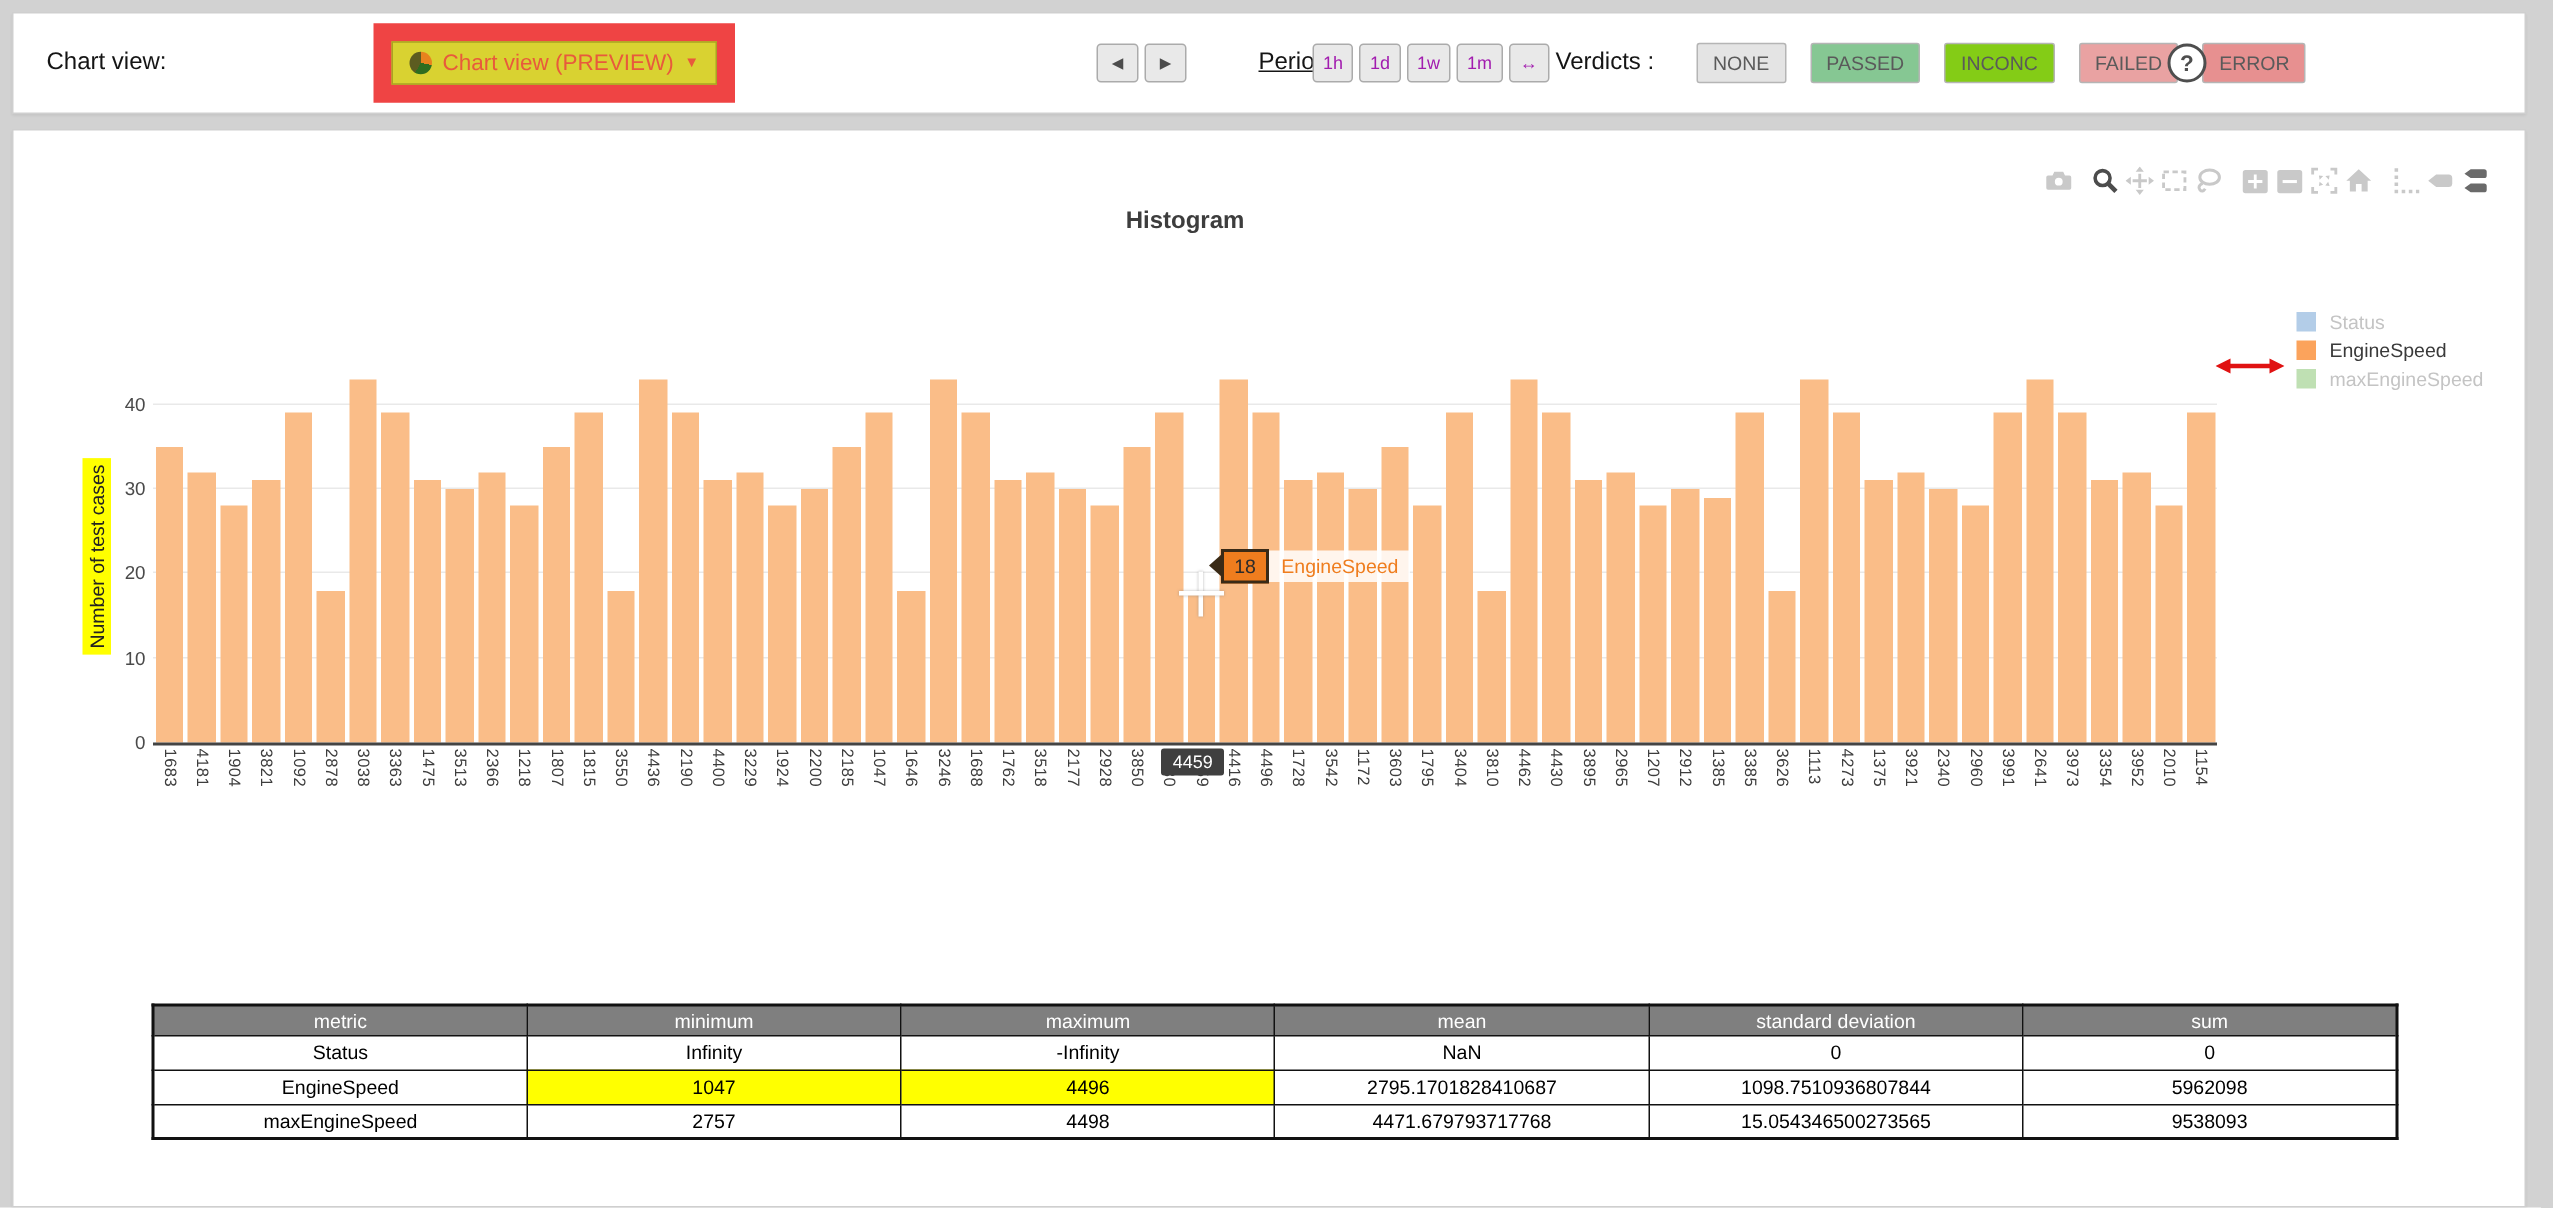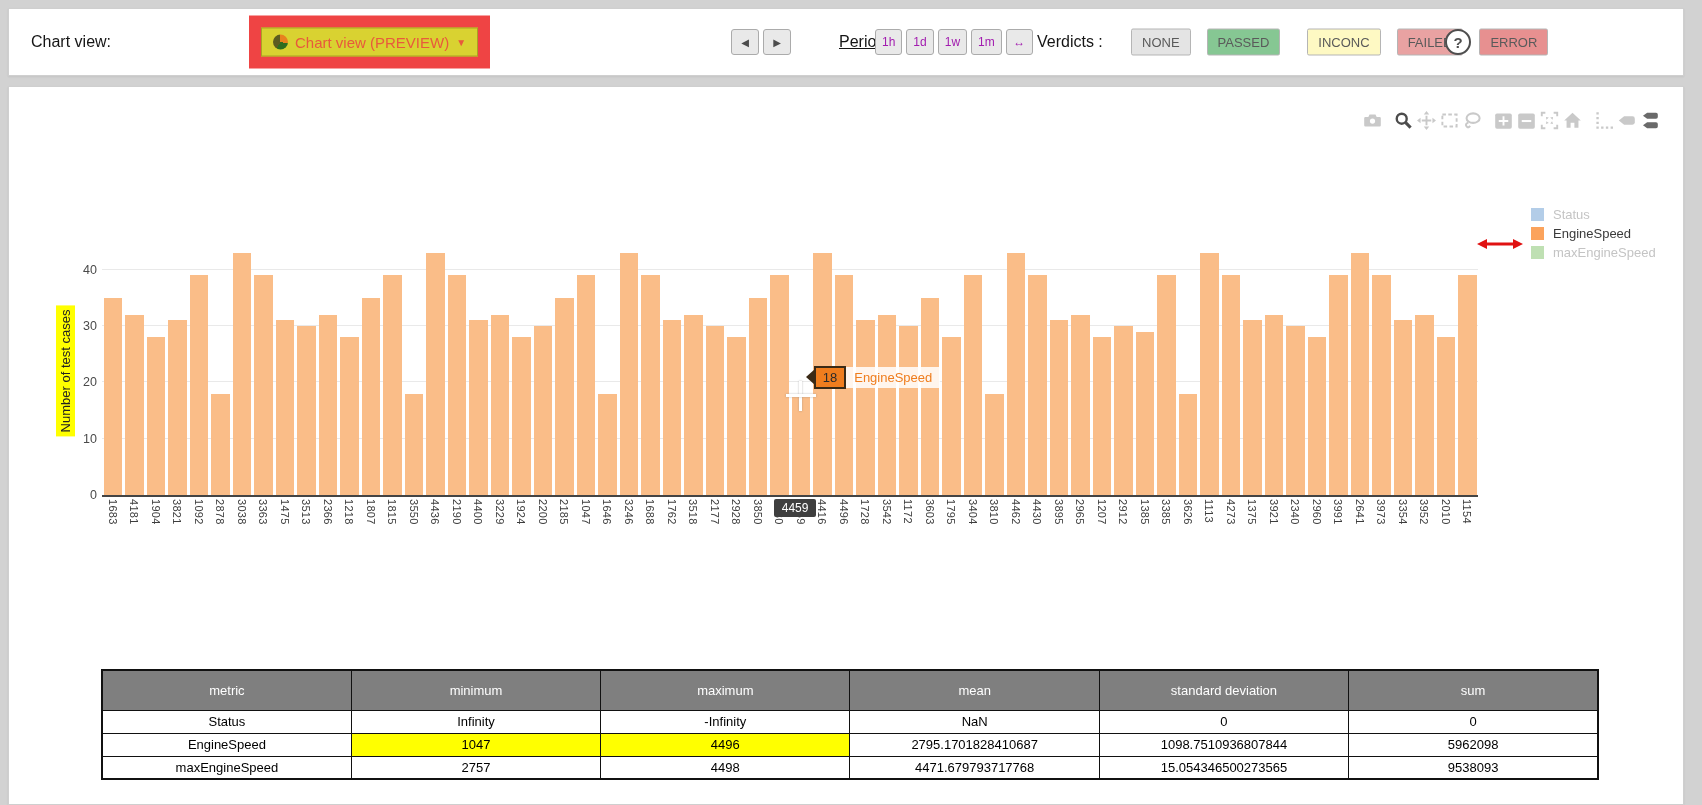--- a/index.html
+++ b/index.html
@@ -81,21 +81,21 @@
     border-right:9px solid #3a2a16; margin-right:-1px; }
   .tip-val { background:#ef7d1e; border:2px solid #3a2a16; color:#2b2b2b; font-size:13px;
     padding:1px 7px; line-height:17px; }
   .tip-series { background:rgba(255,255,255,.85); color:#ef7d1e; font-size:13px; padding:3px 8px; }
   #axis-tip { position:absolute; background:#3f3f3f; color:#fff; font-size:12px;
     padding:2px 8px; border-radius:2px; z-index:6; }
 
   
   #stats-table { position:absolute; left:92px; top:582px; width:1498px;
     border-collapse:collapse; table-layout:fixed; font-size:13px; border:2px solid #111; }
-  #stats-table th { background:#7f7f7f; color:#fff; font-weight:normal; border:1px solid #111; height:40px; }
+  #stats-table th { background:#7f7f7f; color:#fff; font-weight:normal; border:1px solid #111; height:20px; }
   #stats-table td { border:1px solid #111; text-align:center; height:23px; background:#fff; color:#000; }
   #stats-table td.hl { background:#ffff00; }
 </style>
 </head>
 <body>
 
 <div class="panel" id="topbar">
   <span class="tb tb-label" id="active-view-label">Chart view:</span>
 
   <div class="tb" id="view-wrap">
@@ -117,21 +117,21 @@
     <button class="sq-btn">1d</button>
     <button class="sq-btn">1w</button>
     <button class="sq-btn">1m</button>
     <button class="sq-btn">↔</button>
   </div>
 
   <span class="tb tb-label" id="verdicts-label">Verdicts :</span>
   <div class="tb" id="verdict-group">
     <button class="verdict-btn" style="background: rgb(228, 228, 228);">NONE</button>
     <button class="verdict-btn" style="background: rgb(134, 199, 147);">PASSED</button>
-    <button class="verdict-btn" style="background: #fef9c3; margin-left: 11px;">INCONC</button>
+    <button class="verdict-btn" style="background: #84cc16;">INCONC</button>
     <button class="verdict-btn" style="background: rgb(233, 162, 162);">FAILED</button>
     <button class="verdict-btn" style="background: rgb(231, 144, 144);">ERROR</button>
   </div>
 
   <div class="tb" id="help-btn">?</div>
 </div>
 
 <div class="panel" id="main">
 
   <div id="modebar">
@@ -180,20 +180,21 @@
           </svg></a>
       <a><svg viewBox="0 0 16 16" width="19" height="19">
             <path fill="#c9c9c9" d="M6 4.5h7a2 2 0 0 1 2 2v3a2 2 0 0 1-2 2H6L1.5 8z"></path>
           </svg></a>
       <a><svg viewBox="0 0 16 16" width="19" height="19">
             <path fill="#6a6a6a" d="M6 1.5h7.5A1.5 1.5 0 0 1 15 3v2a1.5 1.5 0 0 1-1.5 1.5H6L2.5 4z M6 9.5h7.5A1.5 1.5 0 0 1 15 11v2a1.5 1.5 0 0 1-1.5 1.5H6L2.5 12z"></path>
           </svg></a>
     </div>
   </div>
 
+  <div id="chart-title">Histogram</div>
 
   <div id="legend">
     <div class="legend-item">
       <span class="legend-swatch" style="background: rgb(179, 205, 232);"></span>
       <span class="legend-label" style="color: rgb(196, 196, 196);">Status</span>
     </div>
     <div class="legend-item">
       <span class="legend-swatch" style="background: rgb(251, 163, 92);"></span>
       <span class="legend-label" style="color: rgb(58, 58, 58);">EngineSpeed</span>
     </div>

